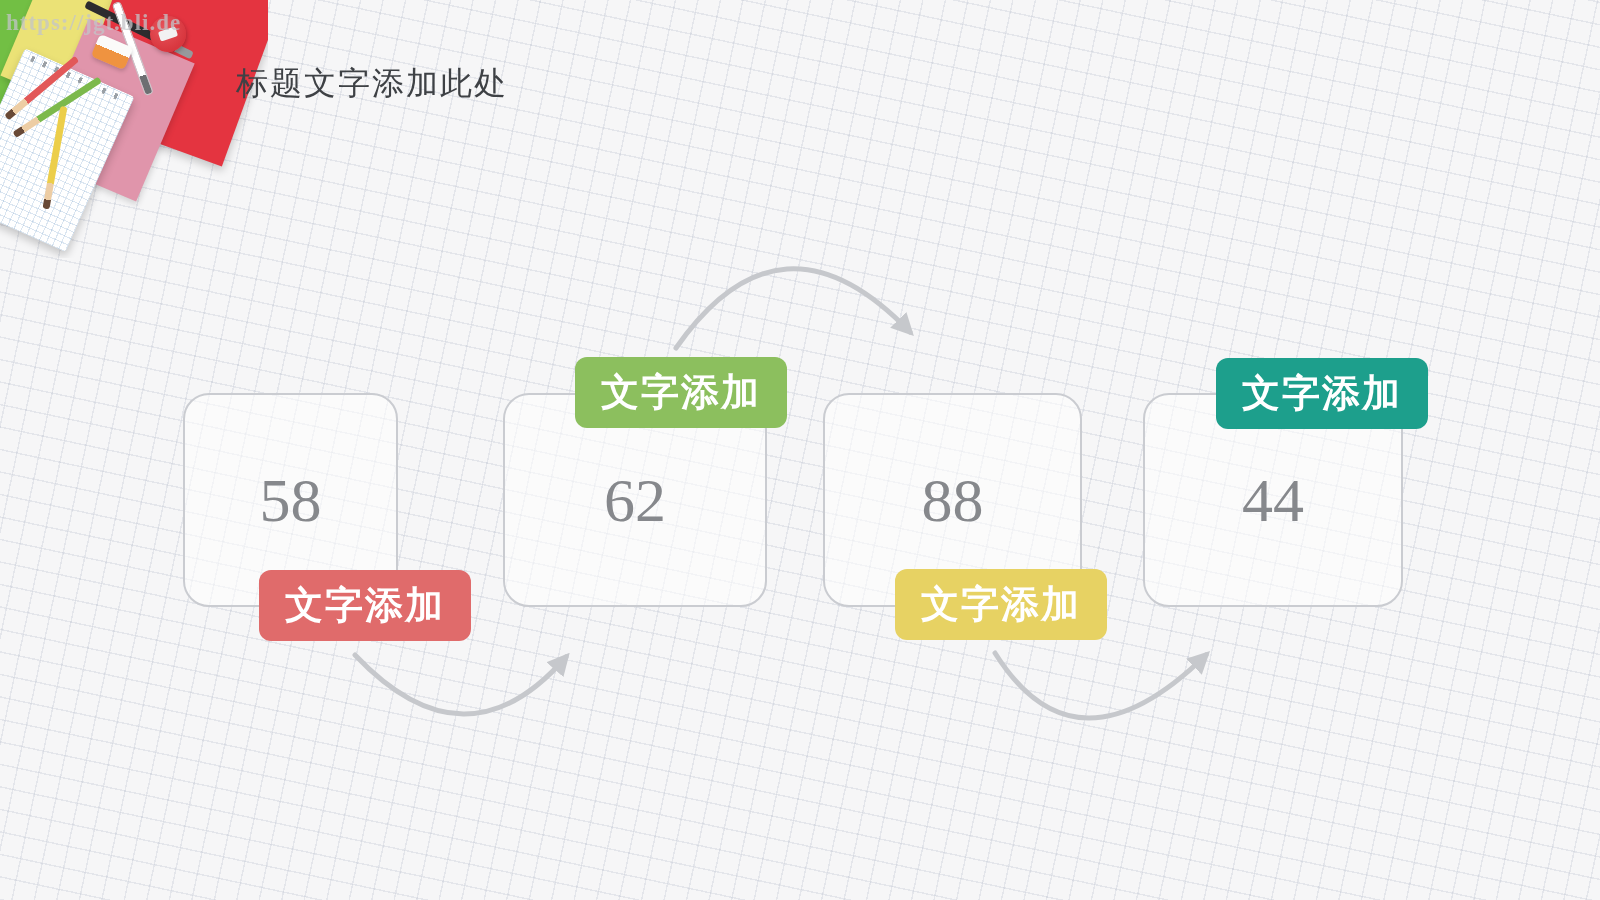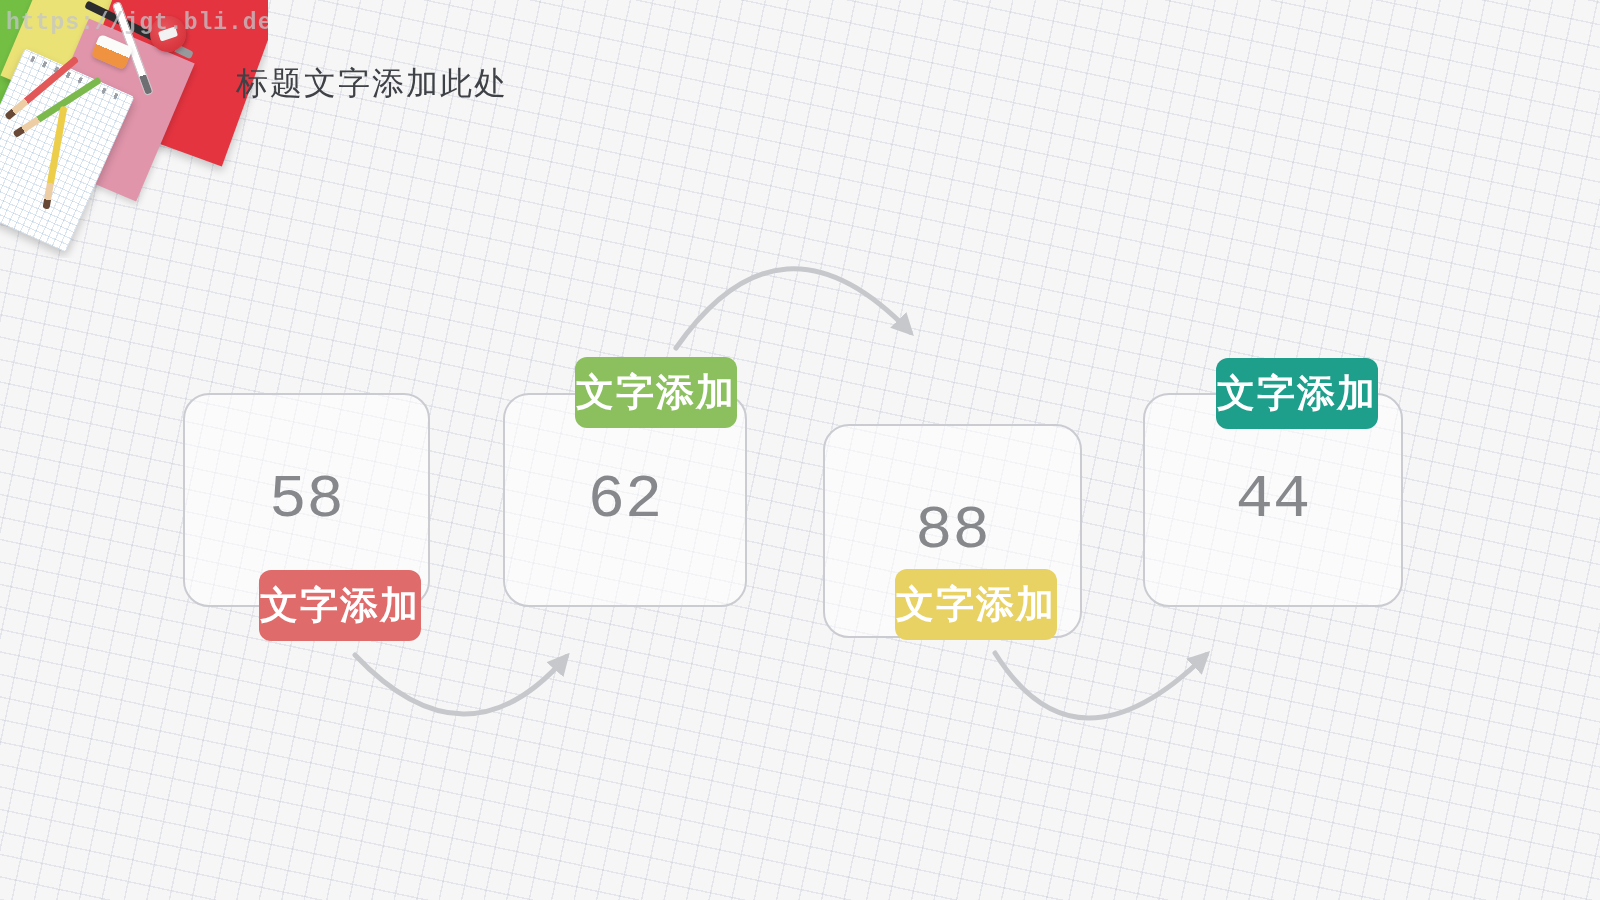--- a/index.html
+++ b/index.html
@@ -2,46 +2,46 @@
 <html><head>
 <meta charset="utf-8">
 <style>
   html,body{margin:0;padding:0;background:#e9e9ec;}
   .slide{
     position:relative;width:1600px;height:900px;overflow:hidden;
     background-color:#f6f6f7;
     background-image:
       repeating-linear-gradient(102deg, rgba(186,192,206,.30) 0 1.4px, transparent 1.4px 22px),
       repeating-linear-gradient(12deg,  rgba(186,192,206,.30) 0 1.4px, transparent 1.4px 22px);
-    font-family:Liberation Mono, monospace;
+    font-family:Liberation Serif, serif;
   }
 
   
   .title{
     position:absolute;left:236px;top:62px;
     font-size:32px;font-weight:500;letter-spacing:2px;white-space:nowrap;
   }
 
   
   .step-box{
     position:absolute;top:393px;height:214px;
     border:2px solid #caccd1;border-radius:26px;
     background:rgba(255,255,255,.55);
     display:flex;align-items:center;justify-content:center;
     box-sizing:border-box;
   }
   .step-number{font-size:62px;line-height:1;}
   .step-label{
-    position:absolute;width:162px;height:71px;border-radius:12px;
+    position:absolute;width:212px;height:71px;border-radius:12px;
     display:flex;align-items:center;justify-content:center;
     color:#fff;font-size:38px;font-weight:bold;letter-spacing:2px;white-space:nowrap;
   }
-  .box-1{left:183px;width:247px;}
-  .box-2{left:503px;width:244px;}
-  .box-3{left:823px;width:259px;margin-top:31px;}
+  .box-1{left:183px;width:215px;}
+  .box-2{left:503px;width:264px;}
+  .box-3{left:823px;width:259px;}
   .box-4{left:1143px;width:260px;}
   .label-1{left:259px;top:570px;}
   .label-2{left:575px;top:357px;}
   .label-3{left:895px;top:569px;}
   .label-4{left:1216px;top:358px;}
 
   
   .arrows{position:absolute;left:0;top:0;width:1600px;height:900px;pointer-events:none;}
   .arrows path.flow{fill:none;stroke-width:5;stroke-linecap:round;}
 

